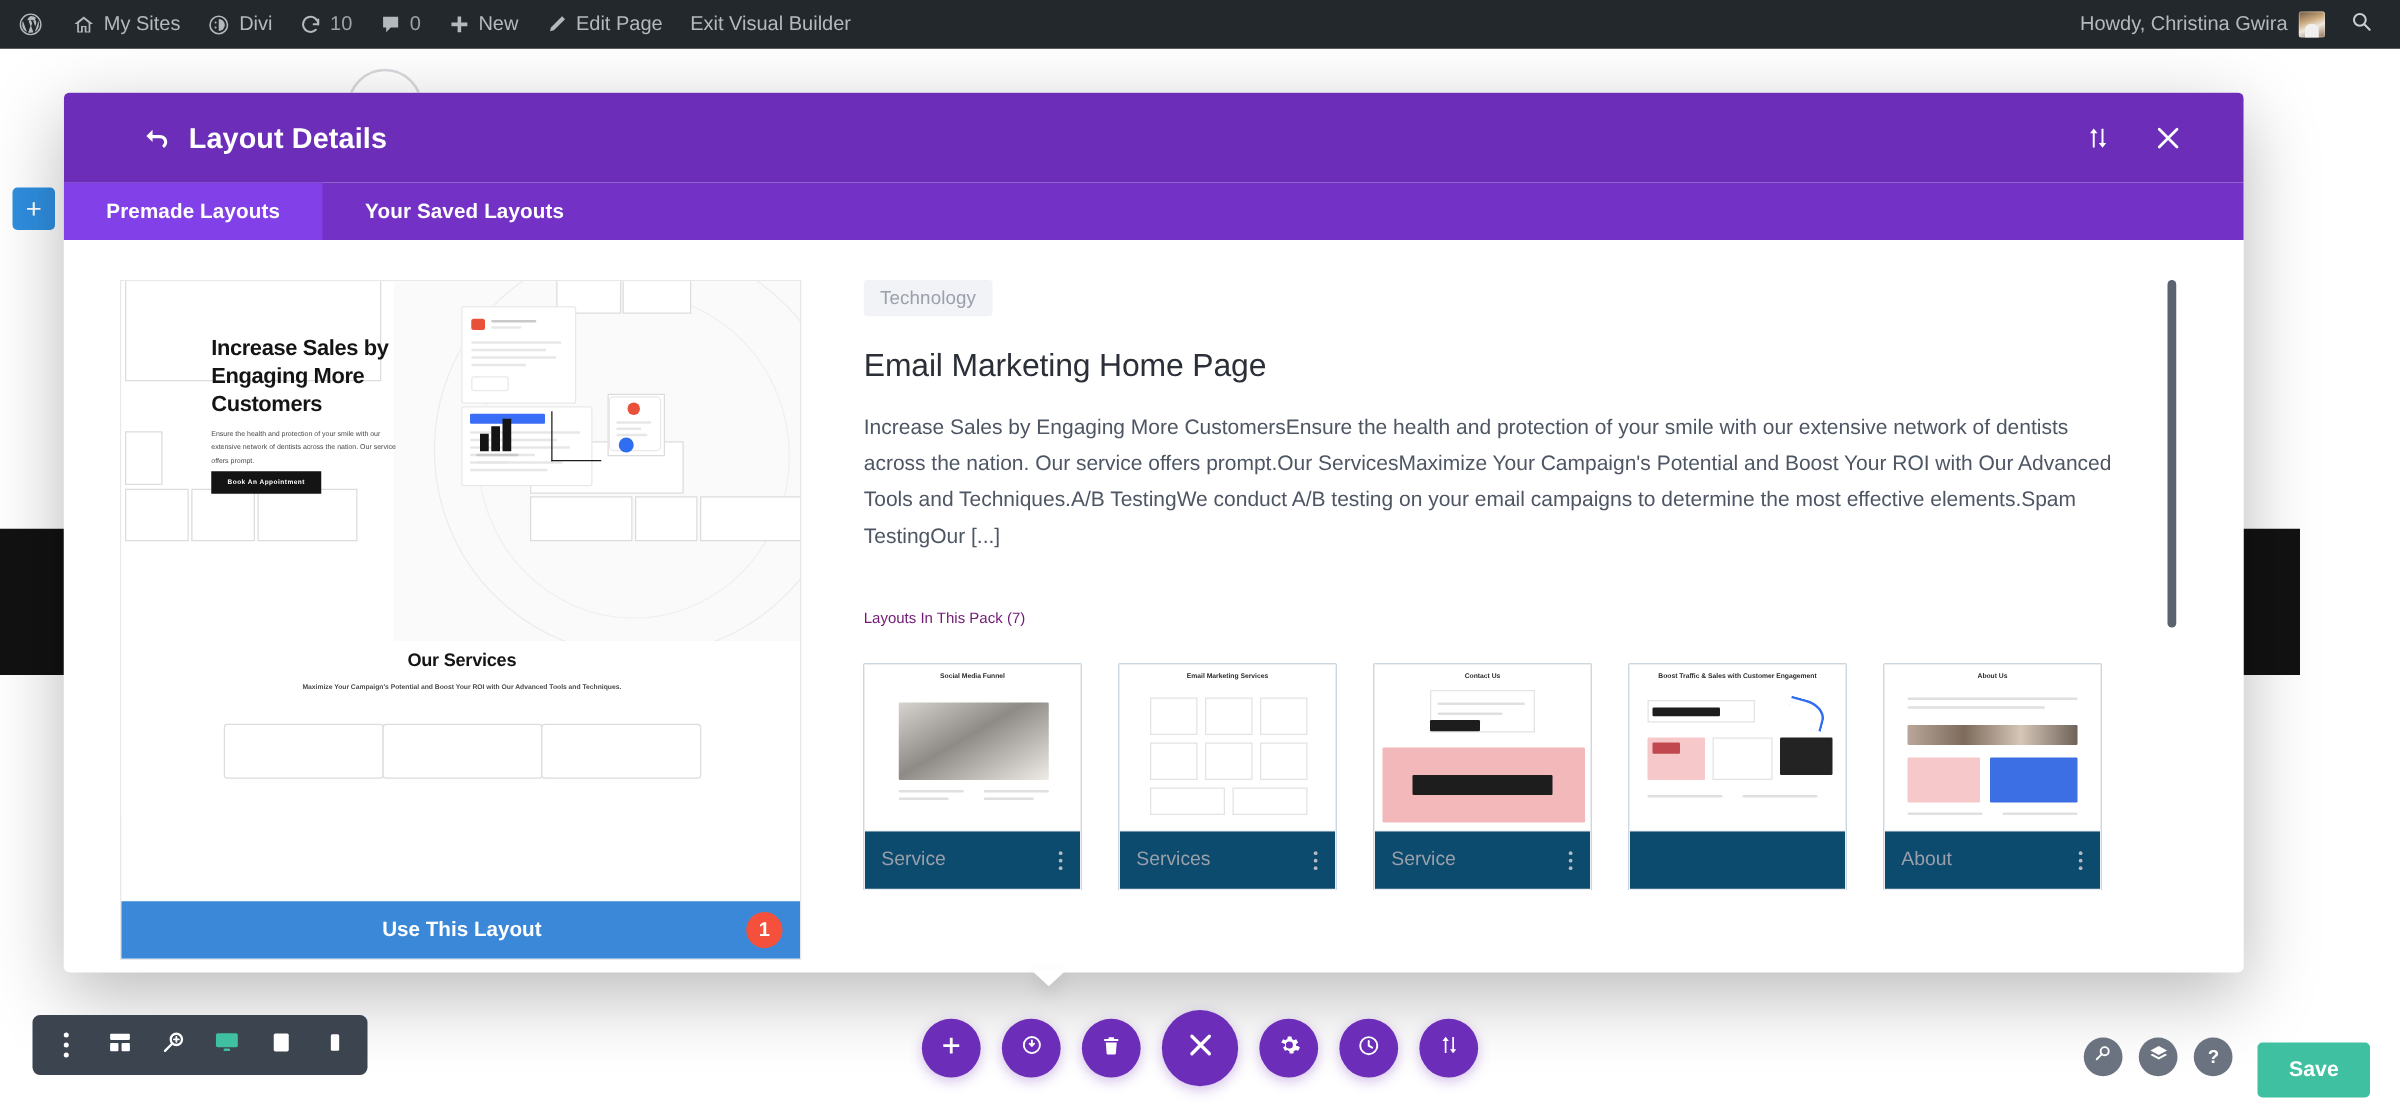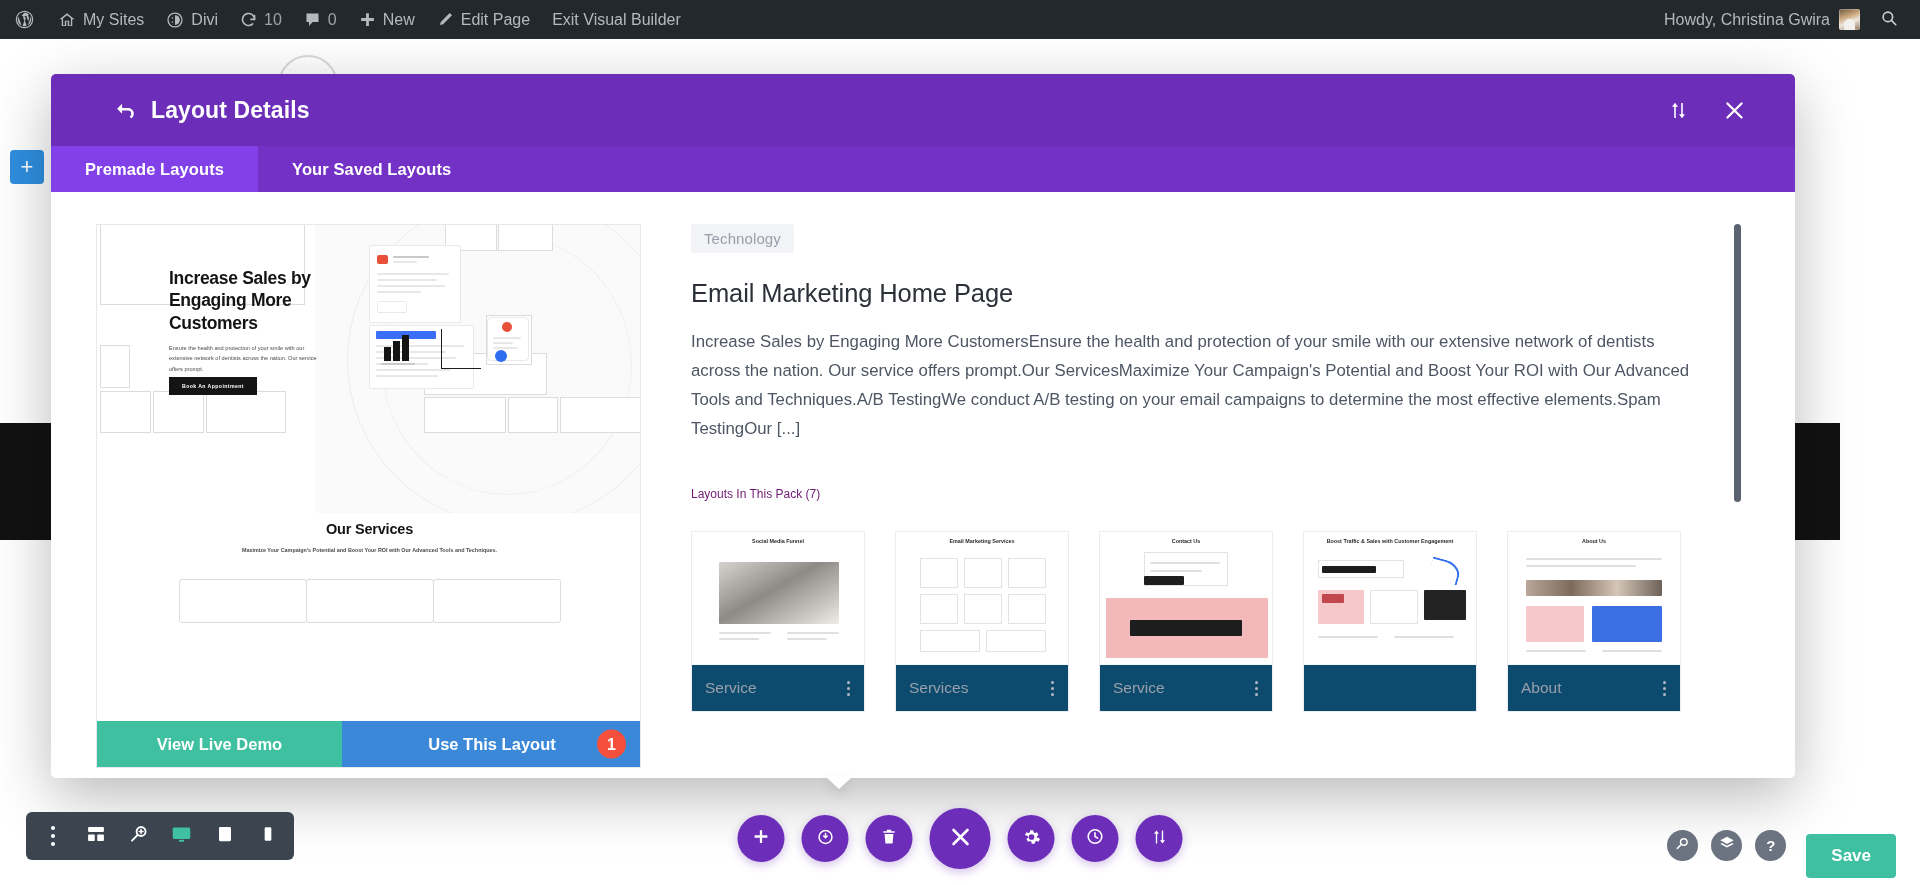--- a/index.html
+++ b/index.html
@@ -495,23 +495,20 @@
           <div id="pv-services">
             <div id="pv-services-title">Our Services</div>
             <div id="pv-services-sub">Maximize Your Campaign's Potential and Boost Your ROI with Our Advanced Tools and Techniques.</div>
             <div class="pv-svc-box" style="left:82px;"></div>
             <div class="pv-svc-box" style="left:209px;"></div>
             <div class="pv-svc-box" style="left:336px;"></div>
           </div>
         </div>
 
         <div id="preview-actions">
-          <div id="btn-live-demo">
-            <span>View Live Demo</span>
-          </div>
           <div id="btn-use-layout">
             <span>Use This Layout</span>
             <span id="use-layout-badge">1</span>
           </div>
         </div>
       </div>
     </div>
 
     <div id="details-col">
       <div id="category-tag">Technology</div>

